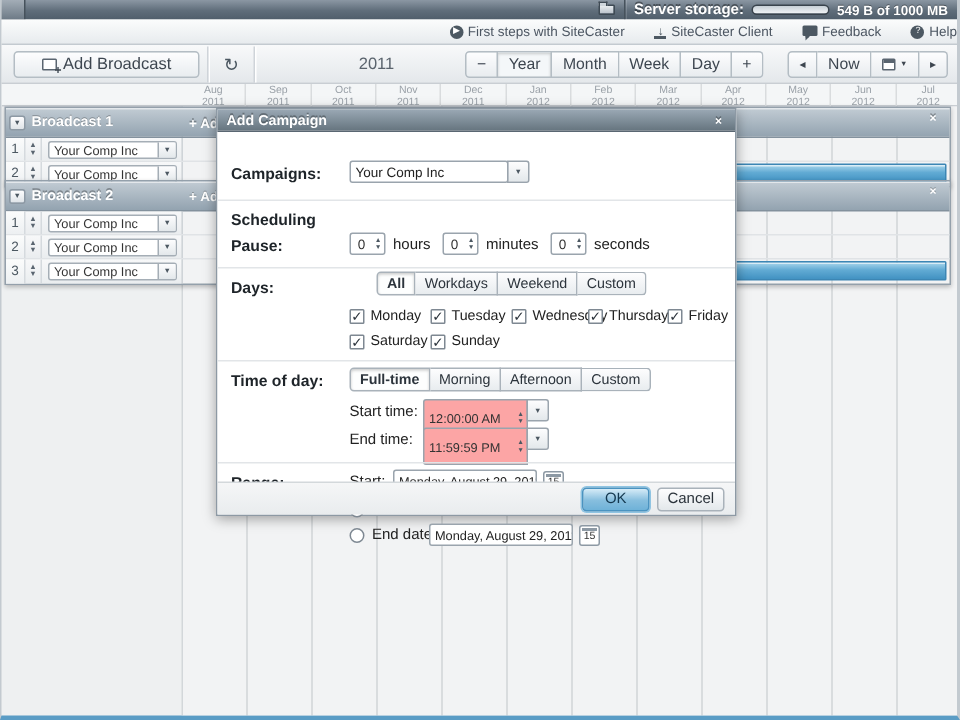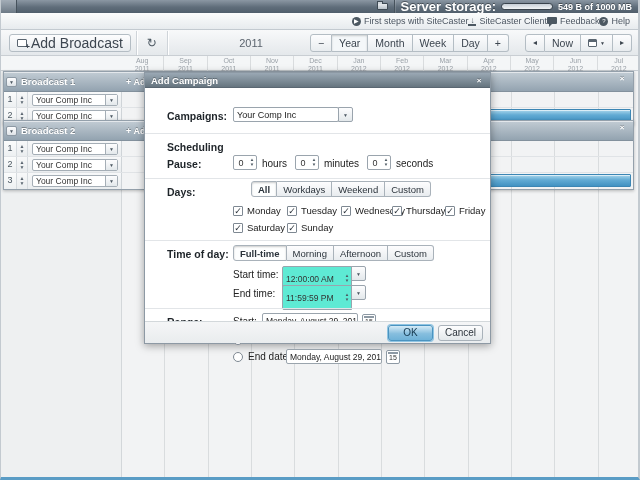--- a/index.html
+++ b/index.html
@@ -7,39 +7,39 @@
   body { font-family:"Liberation Sans","DejaVu Sans",sans-serif; font-size:11px; color:#333; background:#fff; }
   .app { position:relative; width:640px; height:480px; border-left:1px solid #c3cad0; border-right:2px solid #c3cad0; border-bottom:3px solid #5a9cc5; background:#eef0f1; overflow:hidden; }
 
   
   .topbar { position:absolute; left:0; top:0; right:0; height:13px; background:linear-gradient(#8b97a3,#5f6d7a 55%,#505e6b); display:flex; align-items:center; }
   .topbar-left-seg { width:16px; height:13px; background:linear-gradient(#a3adb7,#6d7a86); border-right:1px solid #46525c; }
   .topbar-spacer { flex:1; }
   .folder-icon { position:relative; width:11px; height:7px; background:linear-gradient(#e8ecef,#b9c2ca); border:1px solid #3e4a54; border-radius:1px; margin-right:4px; }
   .folder-icon:before { content:""; position:absolute; left:-1px; top:-3px; width:4px; height:2px; background:#cfd6dc; border:1px solid #3e4a54; border-bottom:none; }
   .topbar-sep { width:1px; height:13px; background:#46525c; margin:0 6px 0 2px; box-shadow:1px 0 0 rgba(255,255,255,.15); }
-  .storage-label { color:#fff; font-size:13px; font-weight:bold; text-shadow:0 -1px 0 rgba(0,0,0,.4); margin-right:5px; }
+  .storage-label { color:#fff; font-size:10px; font-weight:bold; text-shadow:0 -1px 0 rgba(0,0,0,.4); margin-right:5px; }
   .storage-bar { width:52px; height:7px; border-radius:4px; background:linear-gradient(#c7cfd6,#f1f4f6); border:1px solid #39434c; margin-right:5px; }
   .storage-value { color:#fff; font-size:9px; font-weight:bold; text-shadow:0 -1px 0 rgba(0,0,0,.4); margin-right:6px; }
 
   
   .tabrow { position:absolute; left:0; top:13px; right:0; height:17px; background:linear-gradient(#fbfcfc,#e7ebee); border-bottom:1px solid #c3cad0; display:flex; align-items:flex-end; }
   .tabs { display:flex; align-items:flex-end; height:16px; margin-left:2px; }
   .tab { height:15px; padding:2px 8px 0; margin-right:1px; background:linear-gradient(#ffffff,#e4e9ec); border:1px solid #b4bdc4; border-bottom:none; border-radius:3px 3px 0 0; font-size:10px; color:#3d4650; cursor:pointer; }
   .tab.active { background:linear-gradient(#aec4d2,#7e9fb3); color:#fff; font-weight:bold; text-shadow:0 -1px 0 rgba(0,0,0,.25); border-color:#7490a2; }
-  .tablinks { margin-left:auto; display:flex; align-items:center; gap:0; padding-right:8px; padding-bottom:3px; }
+  .tablinks { margin-left:auto; display:flex; align-items:center; gap:20px; padding-right:0; padding-bottom:3px; }
   .tlink { display:flex; align-items:center; gap:3px; font-size:9px; color:#4c5662; cursor:pointer; }
   .cicon { display:inline-flex; align-items:center; justify-content:center; width:9px; height:9px; border-radius:50%; background:#4c5862; color:#fff; font-size:6px; line-height:1; }
   .dlicon { position:relative; width:8px; height:9px; color:#4c5862; font-size:8px; line-height:8px; text-align:center; border-bottom:2px solid #4c5862; }
   .bubble { position:relative; width:10px; height:7px; background:#4c5862; border-radius:1px; margin-top:-2px; }
   .bubble:after { content:""; position:absolute; left:2px; bottom:-3px; border:2px solid transparent; border-top-color:#4c5862; border-left-color:#4c5862; }
 
   
   .toolbar { position:absolute; left:0; top:30px; right:0; height:26px; background:linear-gradient(#f8f9fa,#e4e8eb); border-bottom:1px solid #c9ced3; display:flex; align-items:center; }
-  .btn { display:inline-flex; align-items:center; justify-content:center; gap:4px; height:18px; padding:0 7px; background:linear-gradient(#fdfdfe,#e8ecef); border:1px solid #b4bdc4; border-radius:3px; font-size:14px; color:#3d4650; cursor:pointer; }
+  .btn { display:inline-flex; align-items:center; justify-content:center; gap:4px; height:18px; padding:0 18px; background:linear-gradient(#fdfdfe,#e8ecef); border:1px solid #b4bdc4; border-radius:3px; font-size:11px; color:#3d4650; cursor:pointer; }
   .tb-sep { width:1px; height:24px; background:#cfd4d9; box-shadow:1px 0 0 #fff; margin:0 5px; }
   .ab-icon { position:relative; width:10px; height:8px; border:1px solid #5a6570; border-radius:1px; background:#fff; }
   .ab-icon:after { content:"+"; position:absolute; right:-4px; bottom:-5px; font-size:8px; font-weight:bold; color:#3d4650; }
   .refresh-btn { width:20px; padding:0; font-size:12px; color:#4c5862; background:transparent; border-color:transparent; }
   .tb-title { position:absolute; left:120px; width:260px; text-align:center; font-size:11px; color:#5a636d; }
   .tb-right { margin-left:auto; display:flex; align-items:center; gap:2px; padding-right:6px; }
   .seg-group { display:inline-flex; }
   .seg { height:18px; padding:0 7px; display:inline-flex; align-items:center; background:linear-gradient(#fdfdfe,#e8ecef); border:1px solid #b4bdc4; border-left:none; font-size:10.5px; color:#3d4650; cursor:pointer; }
   .seg:first-child { border-left:1px solid #b4bdc4; border-radius:3px 0 0 3px; }
   .seg:last-child { border-radius:0 3px 3px 0; }
@@ -72,37 +72,37 @@
   .rowcombo { display:flex; align-items:center; margin-left:4px; width:86px; height:12px; background:#fff; border:1px solid #a5aeb6; border-radius:2px; cursor:pointer; }
   .rowcombo .cval { flex:1; font-size:8.5px; color:#333; padding-left:3px; white-space:nowrap; overflow:hidden; }
   .combo-dd { width:12px; height:100%; background:linear-gradient(#fdfdfe,#e3e8eb); border-left:1px solid #a5aeb6; font-size:5px; color:#4c5862; display:inline-flex; align-items:center; justify-content:center; }
   .bar { position:absolute; left:156px; right:2px; top:1px; height:13px; border:1px solid #3c86b4; border-radius:1px; background:linear-gradient(#a9d6ec,#62abd4 45%,#4292c2); box-shadow:inset 0 1px 0 rgba(255,255,255,.6); cursor:pointer; }
 
   
   .dialog { position:absolute; left:143px; top:72px; width:347px; height:272px; background:#fff; border:1px solid #8d99a4; box-shadow:0 2px 8px rgba(0,0,0,.35), 0 0 0 1px rgba(255,255,255,.5) inset; }
   .dlg-hdr { position:relative; height:15px; background:linear-gradient(#9aa8b4,#66757f); border-bottom:1px solid #5a6772; display:flex; align-items:center; padding-left:6px; }
   .dlg-title { font-size:9.5px; font-weight:bold; color:#fff; text-shadow:0 -1px 0 rgba(0,0,0,.3); }
   .dlg-body { position:relative; height:234px; background:#fff; }
-  .dlg-lbl { position:absolute; left:22px; font-weight:bold; font-size:10.5px; color:#1e2429; }
+  .dlg-lbl { position:absolute; left:9px; font-weight:bold; font-size:10.5px; color:#1e2429; }
   .sep { position:absolute; left:0; right:0; height:1px; background:#e2e5e8; }
   .tbx { position:absolute; height:15px; background:#fff; border:1px solid #9aa4ad; border-radius:2px; font-size:8.5px; color:#222; display:flex; align-items:center; padding:0 3px; white-space:nowrap; overflow:hidden; }
   .spinbox { position:absolute; width:24px; height:15px; background:#fff; border:1px solid #9aa4ad; border-radius:2px; display:flex; align-items:center; }
   .spinbox .sval { flex:1; text-align:center; font-size:9px; }
   .spincol { display:flex; flex-direction:column; width:8px; cursor:pointer; }
   .spincol span { font-size:4.5px; line-height:4.5px; text-align:center; color:#4c5862; }
   .unit { position:absolute; font-size:10px; color:#222; }
   .dseg-group { position:absolute; display:inline-flex; }
   .dseg { height:16px; padding:0 6px; display:inline-flex; align-items:center; background:linear-gradient(#fdfdfe,#e8ecef); border:1px solid #a9b2ba; border-left:none; font-size:9.5px; color:#2c343c; cursor:pointer; }
   .dseg:first-child { border-left:1px solid #a9b2ba; border-radius:3px 0 0 3px; }
   .dseg:last-child { border-radius:0 3px 3px 0; }
   .dseg.active { background:#fdfefe; box-shadow:inset 0 1px 2px rgba(0,0,0,.2); font-weight:bold; }
   .chkitem { position:absolute; display:flex; align-items:center; gap:4px; font-size:9.5px; color:#222; cursor:pointer; }
   .chk { width:10px; height:10px; background:#fff; border:1px solid #7e8892; border-radius:1px; font-size:9px; line-height:9px; font-weight:bold; color:#2c343c; text-align:center; }
   .sublbl { position:absolute; font-size:10px; color:#222; }
-  .timebox { position:absolute; width:70px; height:25px; background:#5eead4; border:1px solid #9aa4ad; border-radius:2px 0 0 2px; display:flex; align-items:center; }
+  .timebox { position:absolute; width:70px; height:25px; background:#fca5a5; border:1px solid #9aa4ad; border-radius:2px 0 0 2px; display:flex; align-items:center; }
   .timebox .tval { flex:1; font-size:8.5px; padding-left:3px; white-space:nowrap; }
   .ddbtn { position:absolute; width:15px; height:15px; background:linear-gradient(#fdfdfe,#e3e8eb); border:1px solid #9aa4ad; border-radius:0 2px 2px 0; font-size:5px; color:#4c5862; display:inline-flex; align-items:center; justify-content:center; cursor:pointer; }
   .calbtn { position:absolute; width:14px; height:14px; background:#fff; border:1px solid #8d99a4; border-radius:2px; cursor:pointer; }
   .calbtn:before { content:""; position:absolute; left:1px; right:1px; top:1px; height:2px; background:#8d99a4; }
   .calbtn .cday { position:absolute; left:0; right:0; top:3px; text-align:center; font-size:7px; color:#333; }
   .radioitem { position:absolute; display:flex; align-items:center; gap:5px; font-size:10px; color:#222; cursor:pointer; }
   .radio { width:10px; height:10px; border:1px solid #7e8892; border-radius:50%; background:#fff; position:relative; }
   .radio.sel:after { content:""; position:absolute; left:2px; top:2px; width:4px; height:4px; border-radius:50%; background:#343c44; }
   .dlg-ftr { position:absolute; left:0; right:0; bottom:0; height:22px; background:linear-gradient(#f5f6f7,#e9ecee); border-top:1px solid #d3d8db; display:flex; align-items:center; justify-content:flex-end; gap:5px; padding-right:7px; }
   .fbtn { height:16px; min-width:45px; display:inline-flex; align-items:center; justify-content:center; background:linear-gradient(#fdfdfe,#e3e8eb); border:1px solid #a9b2ba; border-radius:3px; font-size:10px; color:#2c343c; cursor:pointer; }

